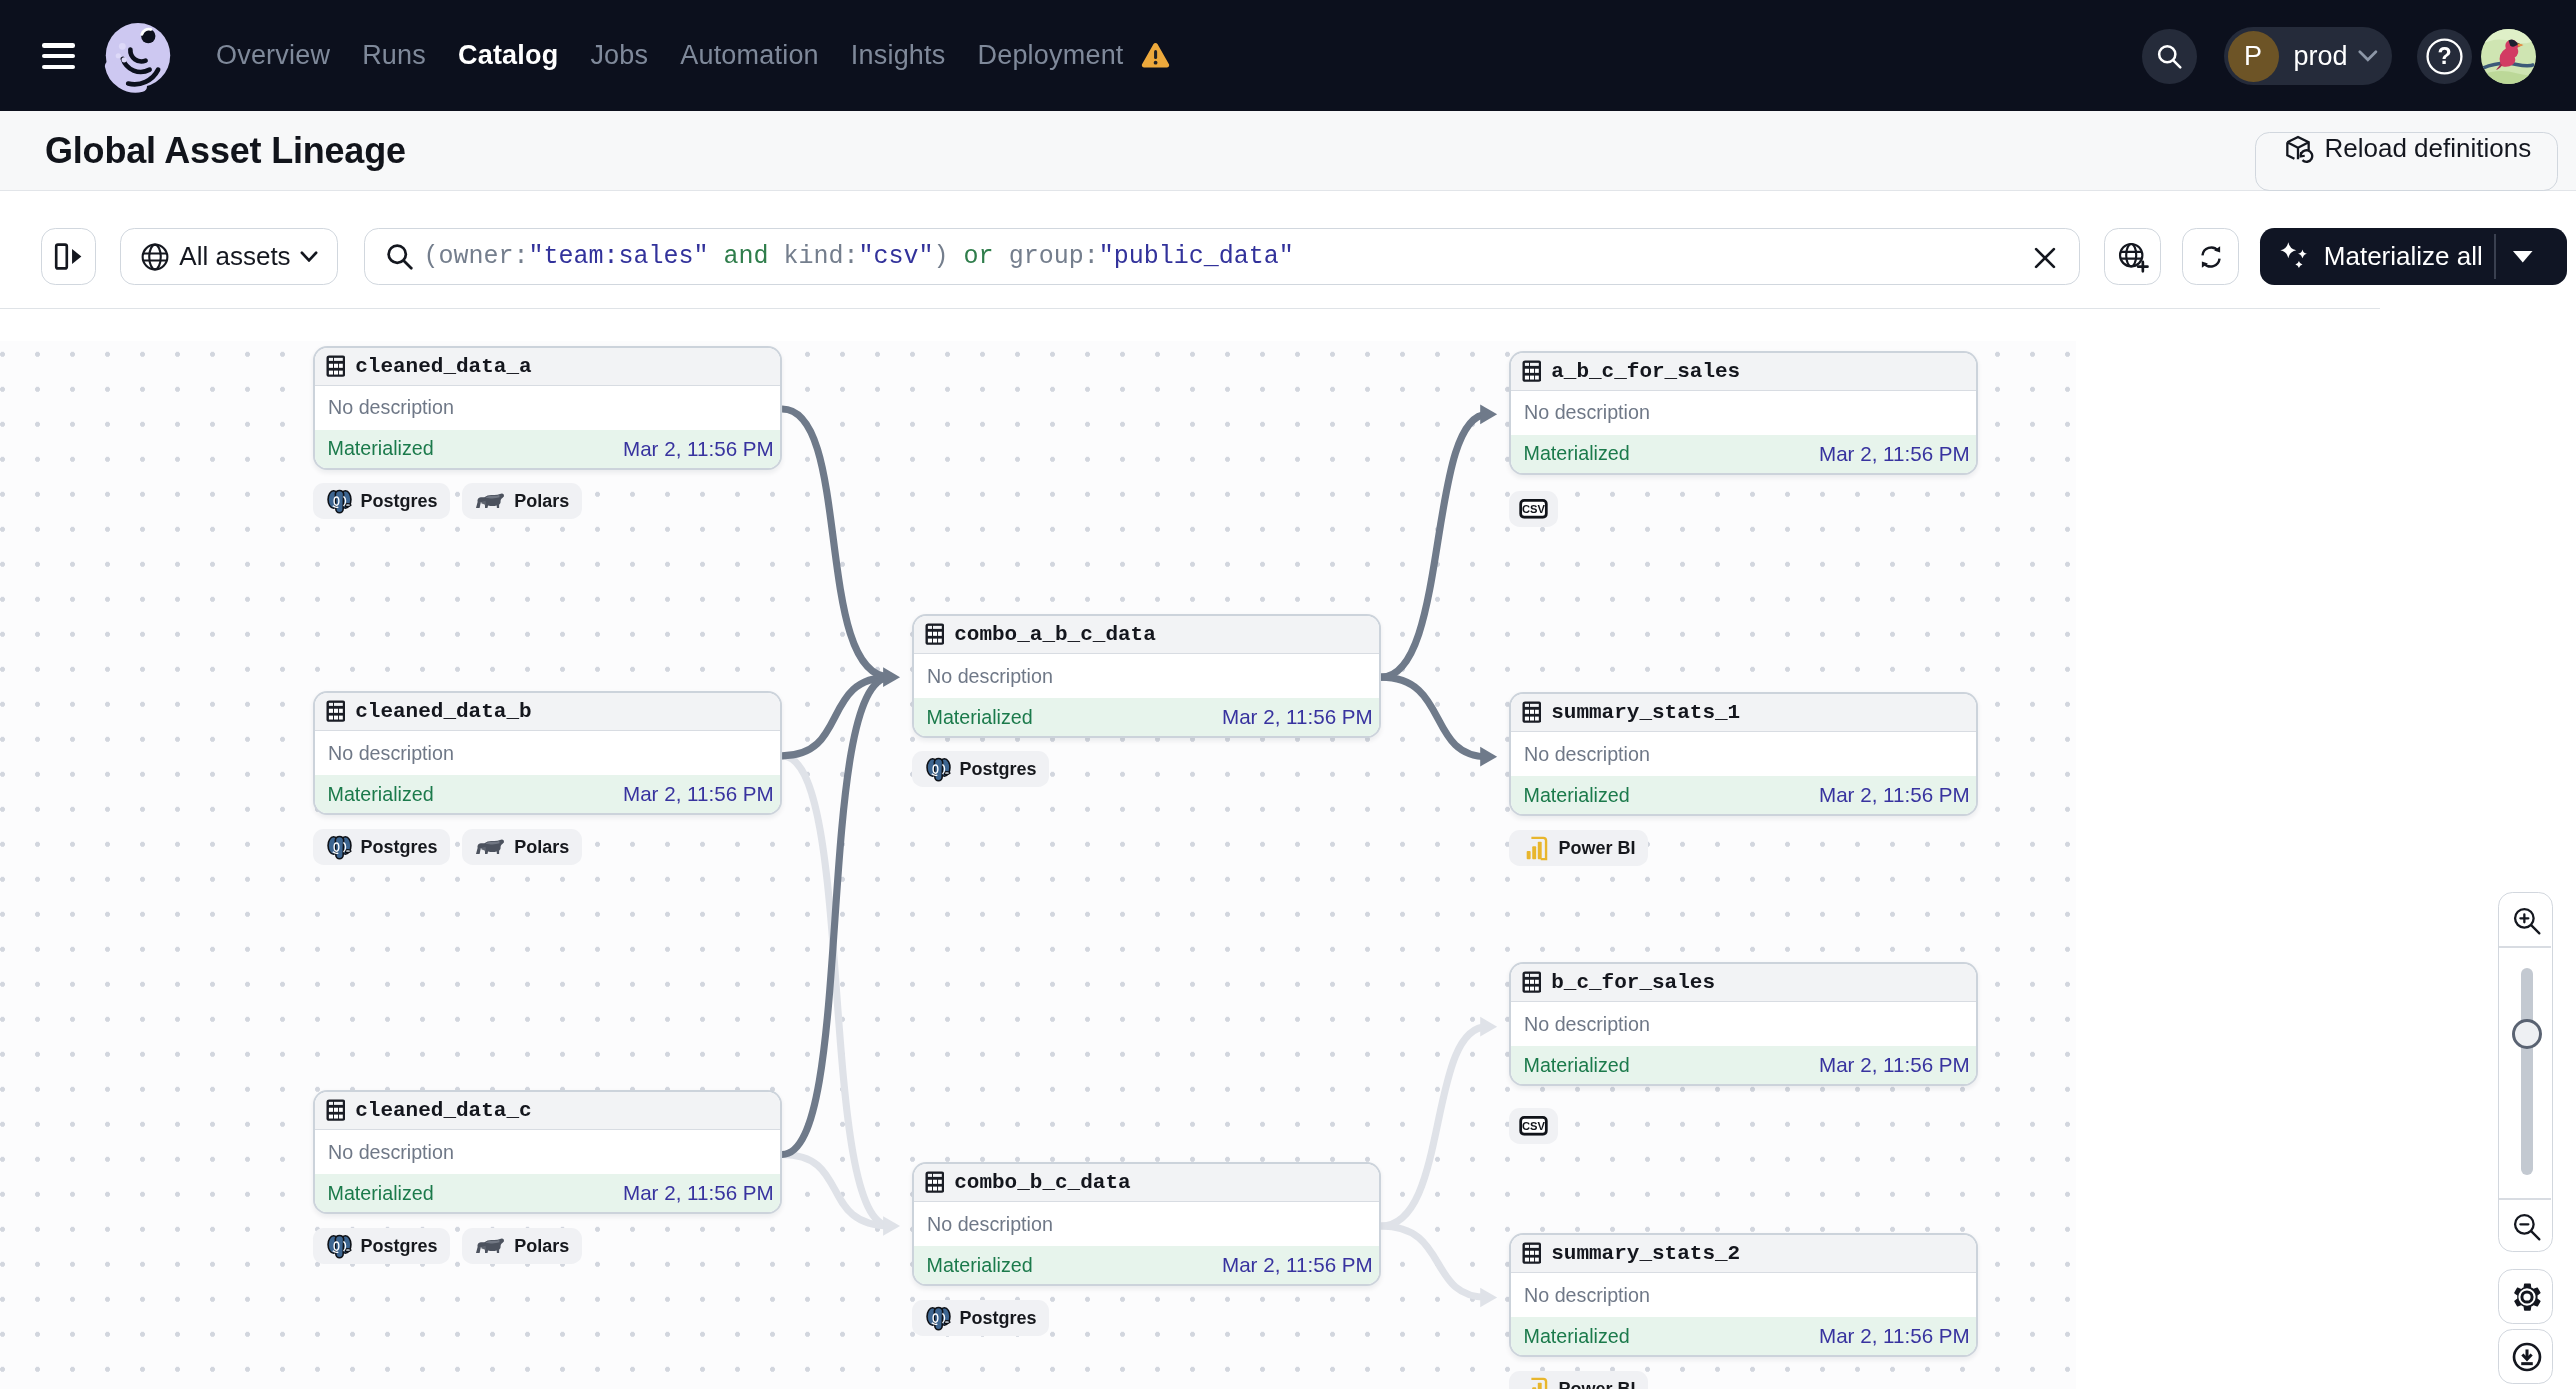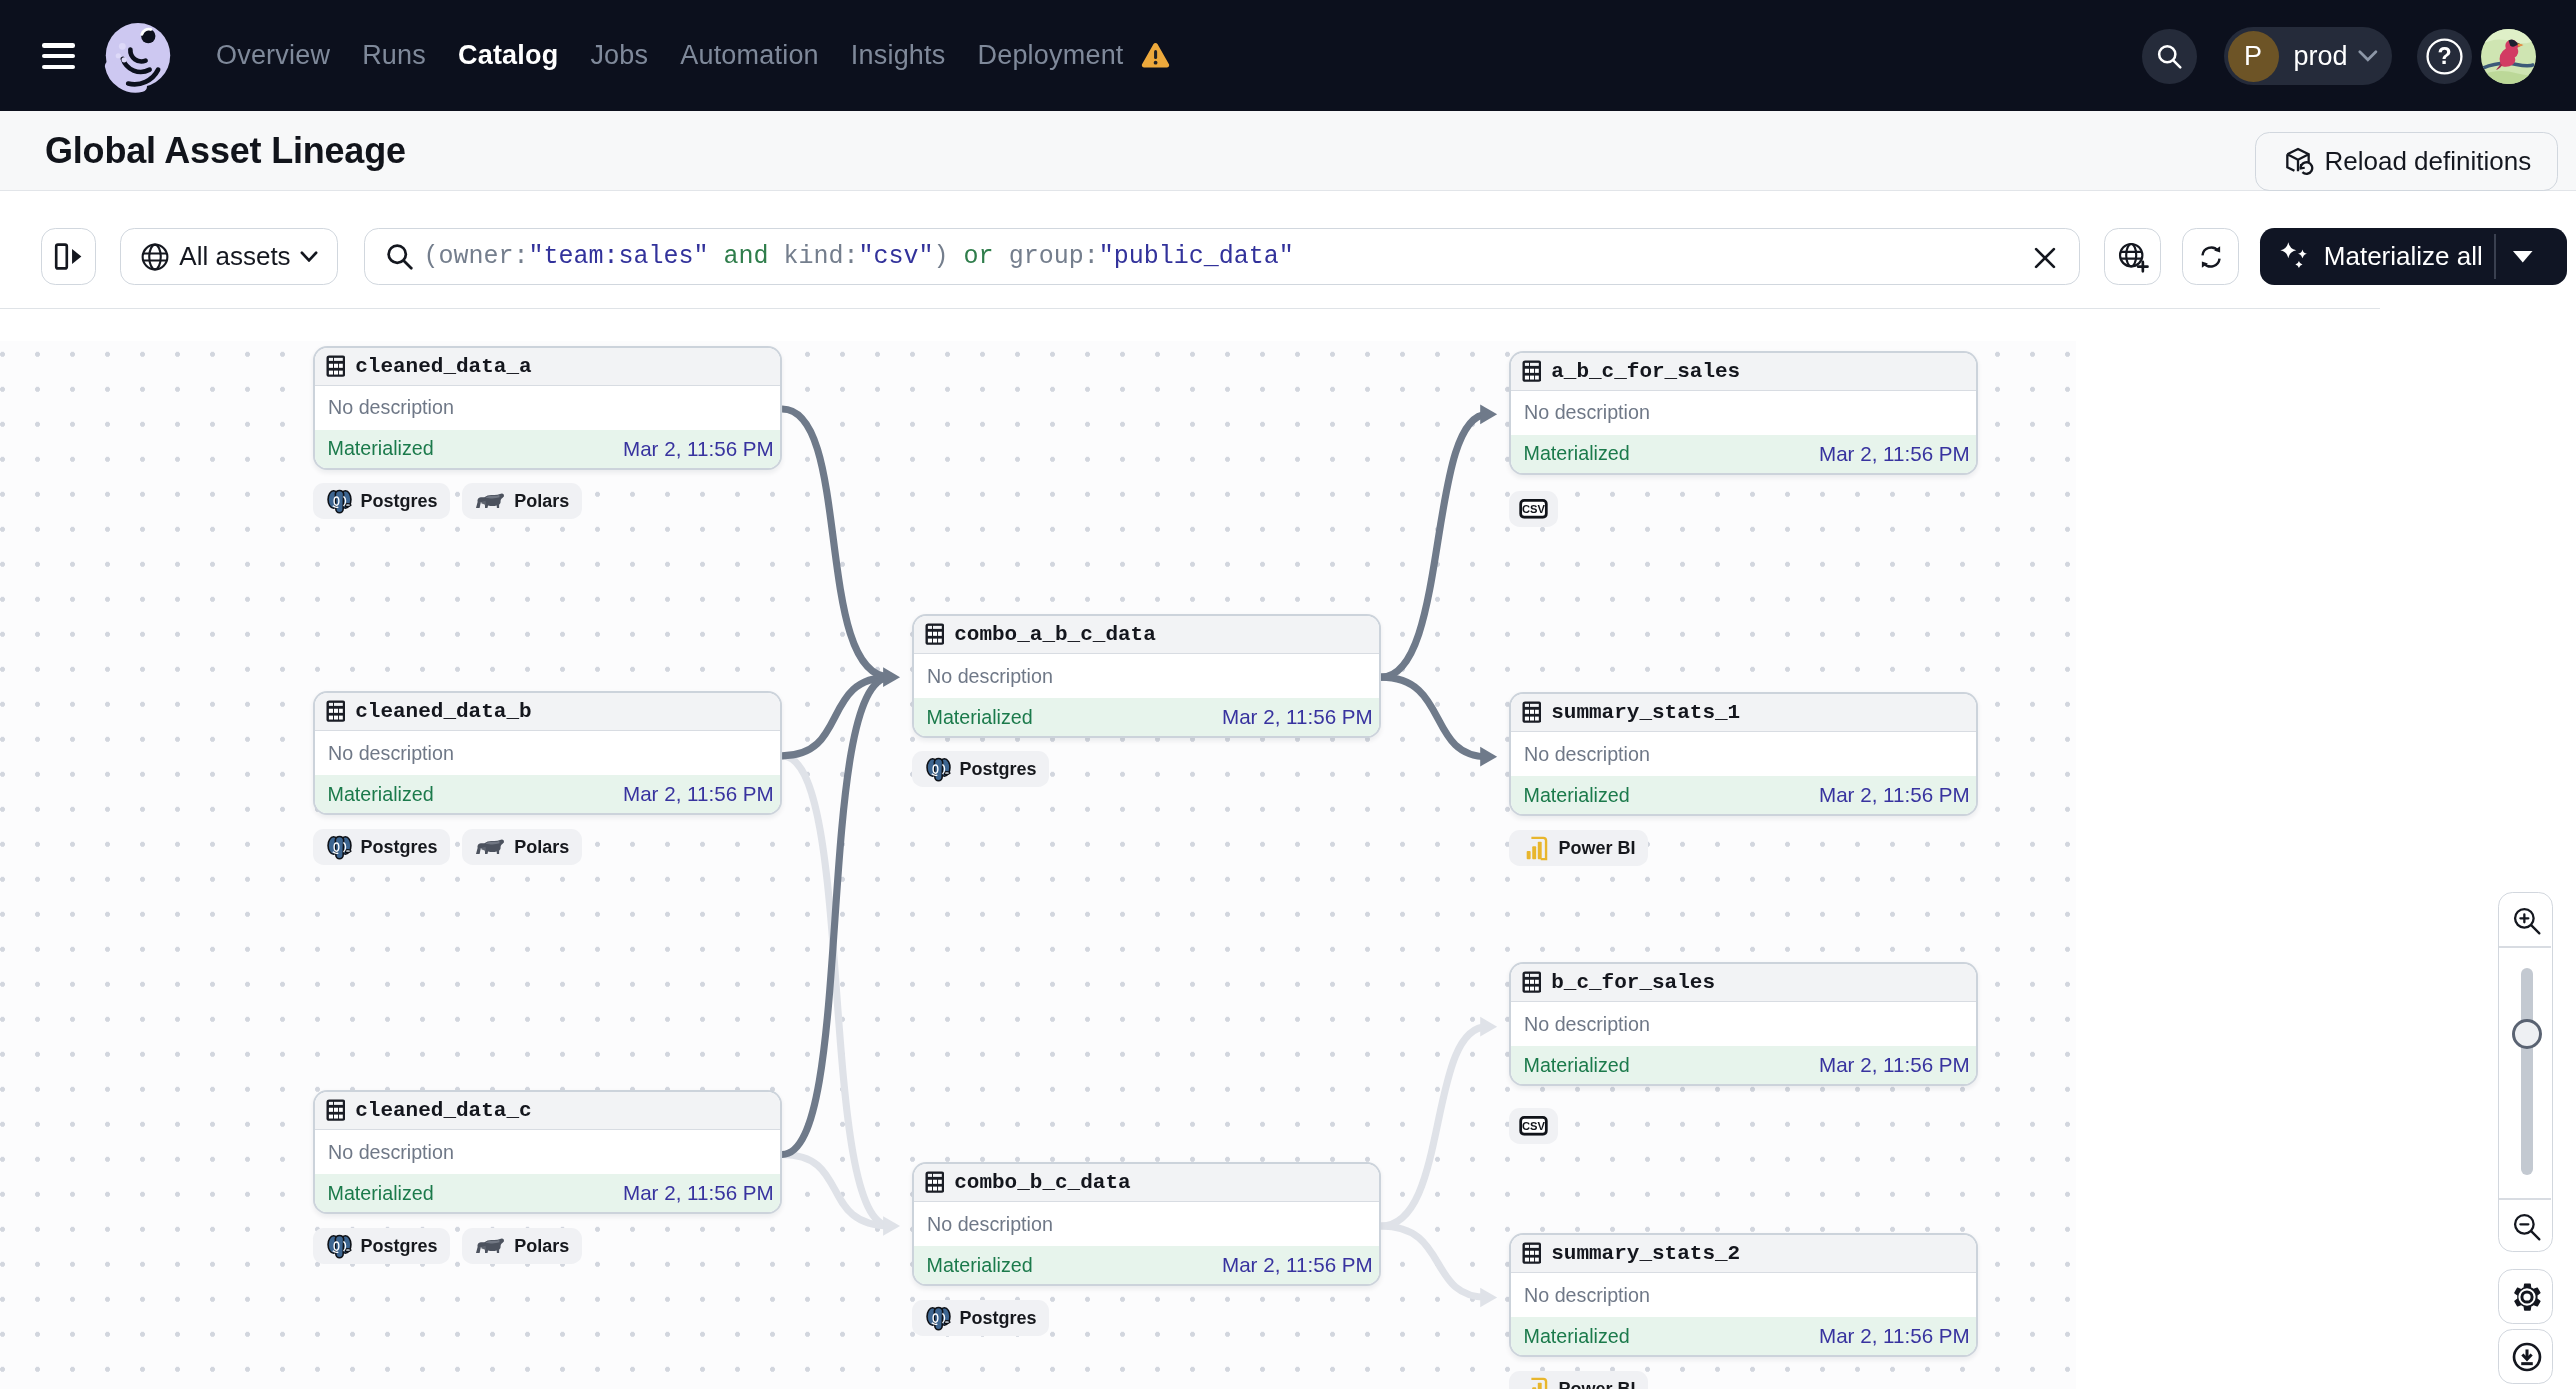--- a/index.html
+++ b/index.html
@@ -15,21 +15,21 @@
   #logo { position:absolute; left:104px; top:22.3px; }
   .navcirc { position:absolute; top:29px; width:55px; height:55px; border-radius:50%; background:#252b3a; display:flex; align-items:center; justify-content:center; }
   #prodpill { position:absolute; left:2224px; top:27px; width:168px; height:58px; border-radius:29.5px; background:#252b3a; display:flex; align-items:center; }
   #prodpill .pcirc { width:51px; height:51px; margin-left:3.6px; border-radius:50%; background:#6d5426; color:#fff; font-size:27px; font-weight:500; display:flex; align-items:center; justify-content:center; }
   #prodpill .ptxt { color:#fff; font-size:27px; font-weight:500; margin-left:15px; }
   #prodpill svg { margin-left:10.7px; }
 
   
   #header { position:absolute; left:0; top:111px; width:2576px; height:80px; background:#f7f8f9; border-bottom:1.8px solid #e2e5e9; }
   #header h1 { position:absolute; left:45px; top:50%; transform:translateY(-50%); font-size:36px; font-weight:600; color:#11141b; letter-spacing:-0.2px; }
-  #reloadbtn { position:absolute; left:2255px; top:20.6px; width:303px; height:59px; border:1.8px solid #d1d7de; border-radius:14.3px; display:flex; align-items:center; justify-content:center; gap:10.7px; color:#14171f; font-size:26px; font-weight:500; }
+  #reloadbtn { position:absolute; left:2255px; top:20.6px; width:303px; height:59px; border:1.8px solid #d1d7de; border-radius:14.3px; display:flex; align-items:flex-start; justify-content:center; gap:10.7px; color:#14171f; font-size:26px; font-weight:500; }
 
   
   #toolbar { position:absolute; left:0; top:212px; width:2380px; height:97px; background:#fff; border-bottom:1.8px solid #dfe3e7; }
   .tbtn { position:absolute; top:16px; height:57px; border:1.8px solid #d1d7de; border-radius:14.3px; background:#fff; display:flex; align-items:center; justify-content:center; }
   #togglebtn { left:41px; width:55px; }
   #allassets { left:120px; width:218px; gap:9.8px; font-size:26px; font-weight:500; color:#14171f; }
   #searchbox { left:364px; width:1716px; justify-content:flex-start; padding-left:19.7px; }
   #searchbox .stxt { font-family:"Liberation Mono", monospace; font-size:25px; margin-left:9.8px; letter-spacing:0; white-space:pre; }
   #searchbox .cx { position:absolute; right:18px; top:12.5px; }
   .c-par { color:#747e8d; } .c-str { color:#32329b; } .c-op { color:#2f7d4b; }

